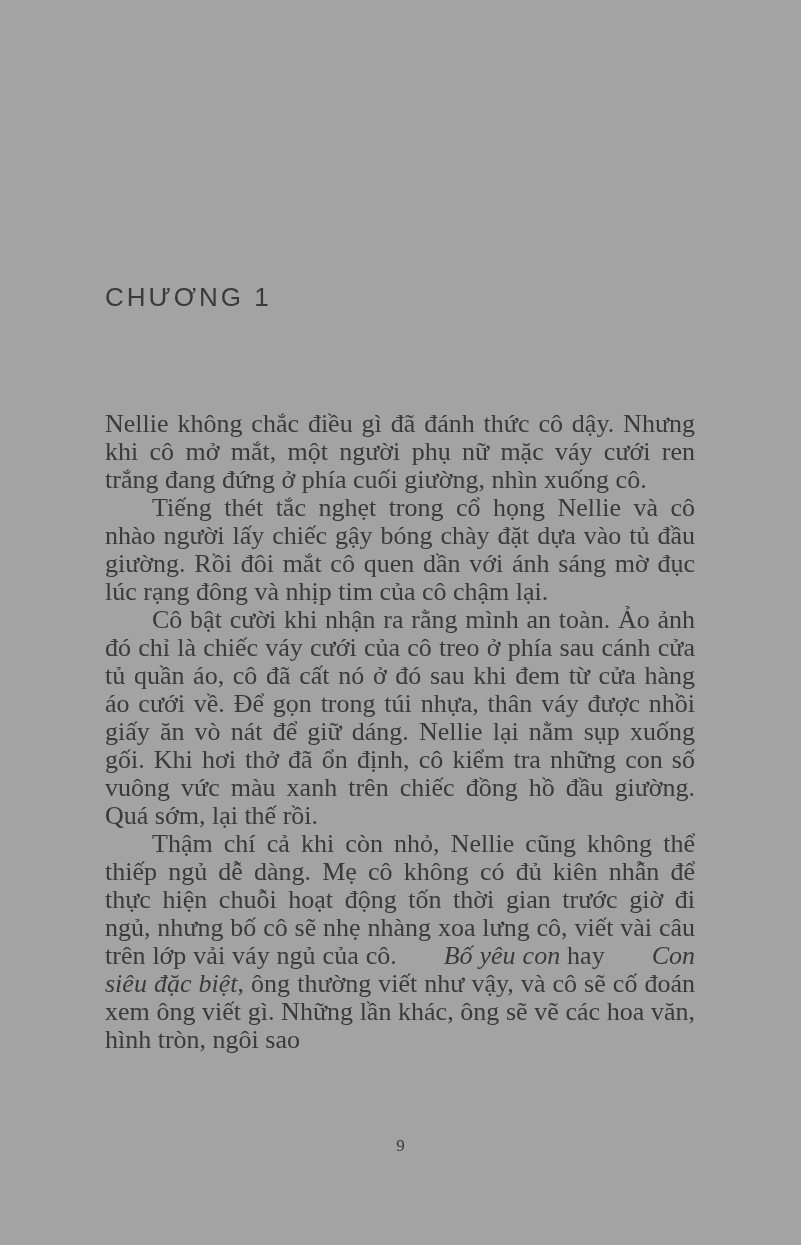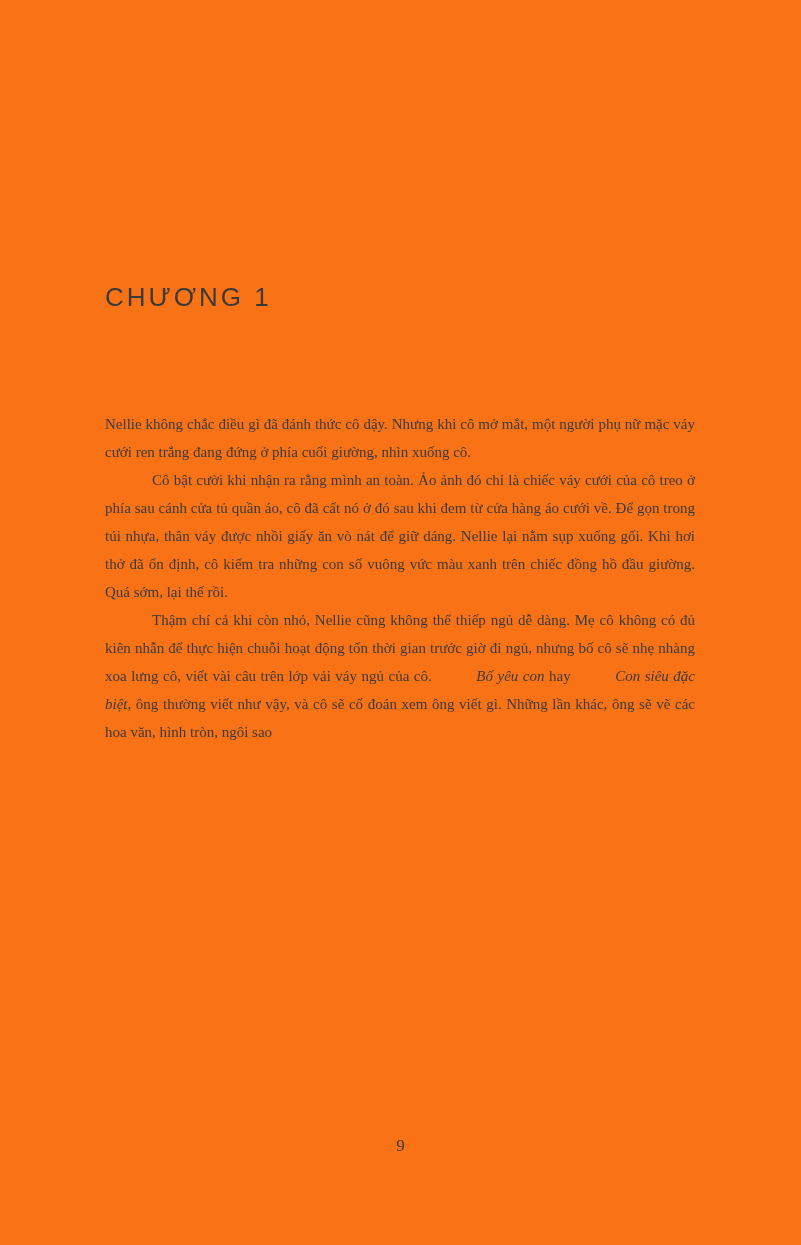--- a/index.html
+++ b/index.html
@@ -4,41 +4,41 @@
 <style>
   html, body {
     margin: 0;
     padding: 0;
     background: #ffffff;
   }
   .page {
     position: relative;
     width: 801px;
     height: 1245px;
-    background: #f97316;
+    background: #a3a3a3;
     overflow: hidden;
     font-family: "Liberation Serif", serif;
     color: #3a3a3a;
   }
   .chapter-heading {
     position: absolute;
     left: 105px;
     top: 265px;
     font-family: "Liberation Sans", sans-serif;
     font-size: 26px;
     font-weight: 500;
     letter-spacing: 3px;
     color: #3a3a3a;
   }
   .body-text {
     position: absolute;
     left: 105px;
     top: 410px;
     width: 590px;
-    font-size: 15px;
+    font-size: 26px;
     line-height: 28px;
     text-align: justify;
     color: #3a3a3a;
   }
   .body-text p.para {
     margin: 0;
     padding: 0;
   }
   .body-text p.para.indent {
     text-indent: 47px;
@@ -58,18 +58,19 @@
   }
 </style>
 </head>
 <body>
 
 <div class="page">
   <h1 class="chapter-heading">CHƯƠNG 1</h1>
 
   <div class="body-text">
       <p class="para"><span>Nellie không chắc điều gì đã đánh thức cô dậy. Nhưng khi cô mở mắt, một người phụ nữ mặc váy cưới ren trắng đang đứng ở phía cuối giường, nhìn xuống cô.</span></p>
+      <p class="para indent"><span>Tiếng thét tắc nghẹt trong cổ họng Nellie và cô nhào người lấy chiếc gậy bóng chày đặt dựa vào tủ đầu giường. Rồi đôi mắt cô quen dần với ánh sáng mờ đục lúc rạng đông và nhịp tim của cô chậm lại.</span></p>
       <p class="para indent"><span>Cô bật cười khi nhận ra rằng mình an toàn. Ảo ảnh đó chỉ là chiếc váy cưới của cô treo ở phía sau cánh cửa tủ quần áo, cô đã cất nó ở đó sau khi đem từ cửa hàng áo cưới về. Để gọn trong túi nhựa, thân váy được nhồi giấy ăn vò nát để giữ dáng. Nellie lại nằm sụp xuống gối. Khi hơi thở đã ổn định, cô kiểm tra những con số vuông vức màu xanh trên chiếc đồng hồ đầu giường. Quá sớm, lại thế rồi.</span></p>
       <p class="para indent"><span>Thậm chí cả khi còn nhỏ, Nellie cũng không thể thiếp ngủ dễ dàng. Mẹ cô không có đủ kiên nhẫn để thực hiện chuỗi hoạt động tốn thời gian trước giờ đi ngủ, nhưng bố cô sẽ nhẹ nhàng xoa lưng cô, viết vài câu trên lớp vải váy ngủ của cô. </span><span class="italic">Bố yêu con</span><span> hay </span><span class="italic">Con siêu đặc biệt</span><span>, ông thường viết như vậy, và cô sẽ cố đoán xem ông viết gì. Những lần khác, ông sẽ vẽ các hoa văn, hình tròn, ngôi sao</span></p>
     </div>
 
   <div class="page-number">9</div>
 </div>
 
 </body></html>

